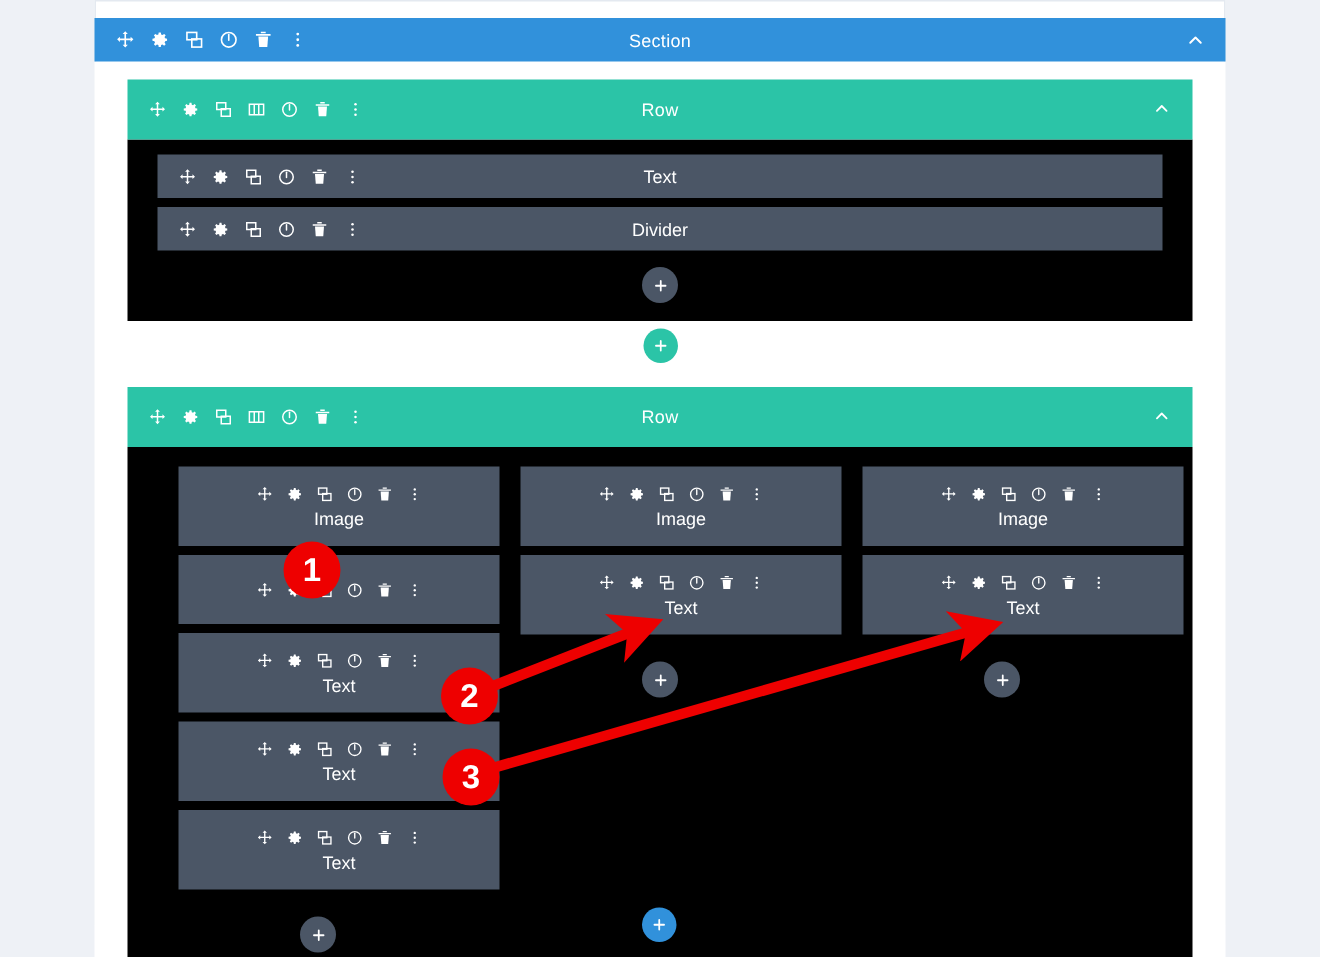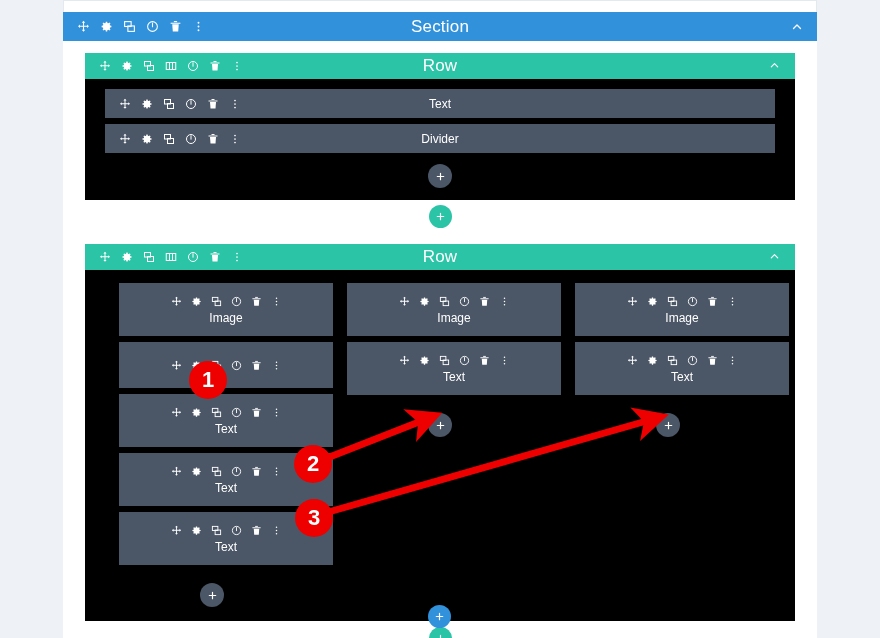--- a/index.html
+++ b/index.html
@@ -24,30 +24,30 @@
   .section-wrap { position: absolute; left: 63px; top: 12px; width: 754px; }
   .bar {
     position: relative;
     height: 29px;
     display: flex;
     align-items: center;
     color: #ffffff;
     font-size: 12px;
   }
   .bar-section { background: #3191db; }
-  .bar-row { background: #2bc4a7; height: 26px; }
+  .bar-row { background: #2bc4a7; height: 40px; }
 
   .bar-tools {
     display: flex; align-items: center; gap: 10px;
     padding-left: 14px;
   }
   .bar-title {
     position: absolute; left: 0; right: 0; top: 0; bottom: 0;
     display: flex; align-items: center; justify-content: center;
-    font-size: 17px; letter-spacing: .2px; pointer-events: none;
+    font-size: 12px; letter-spacing: .2px; pointer-events: none;
   }
   .bar-chevron {
     position: absolute; right: 14px; top: 50%;
     transform: translateY(-50%);
     width: 12px; height: 12px;
   }
 
   .section-body {
     background: #ffffff;
     padding: 12px 0 8px 0;

